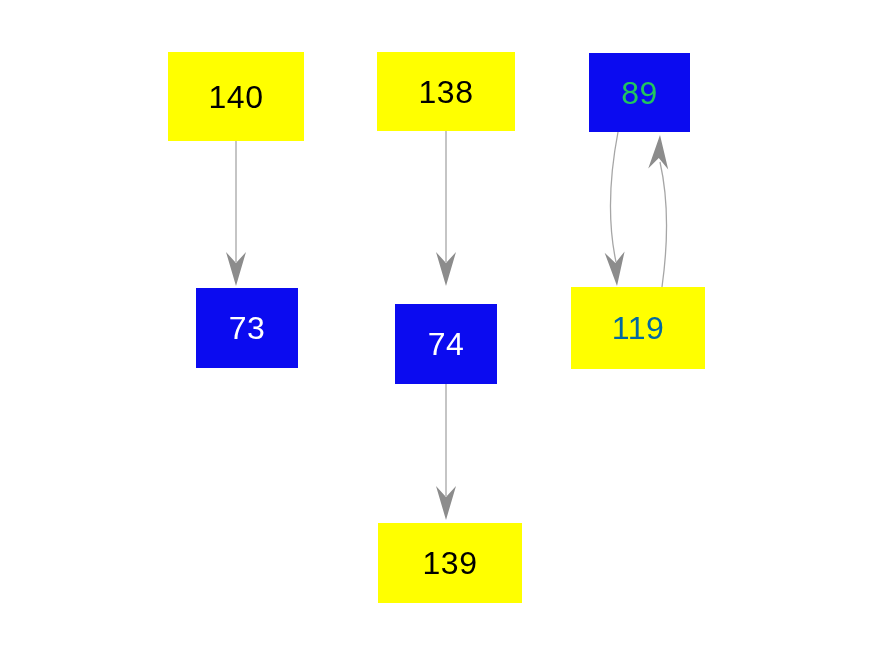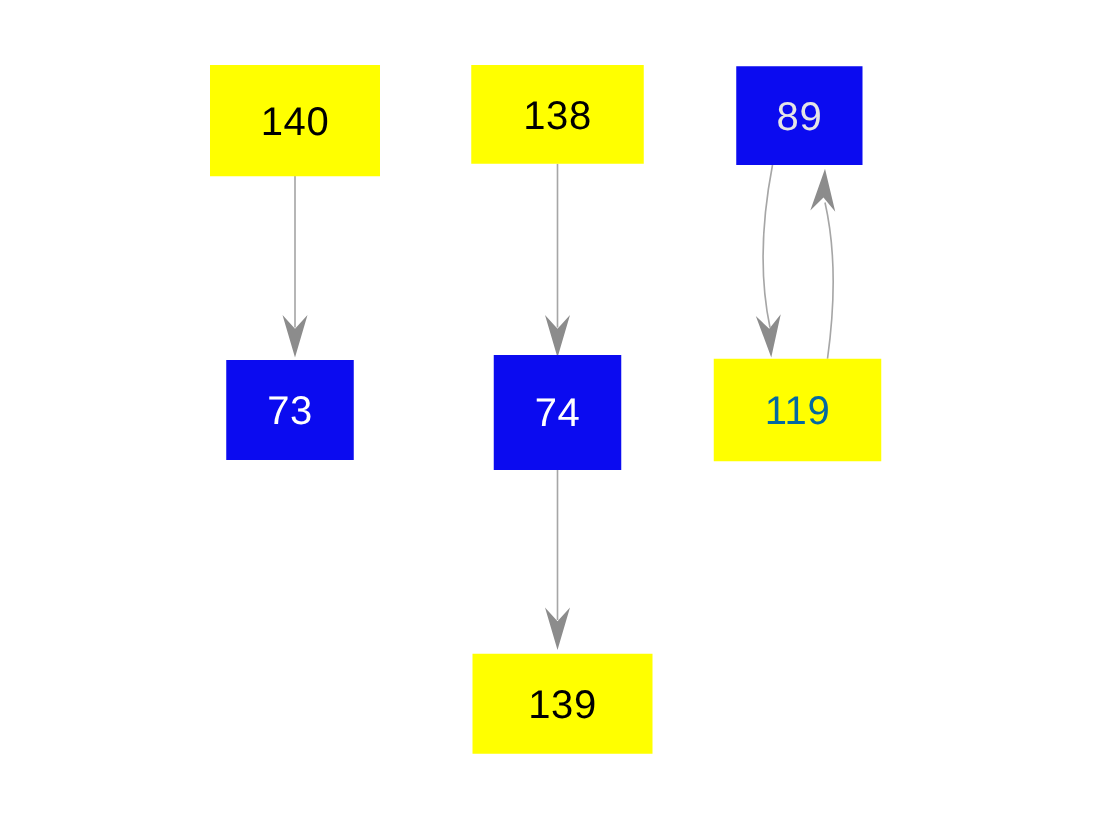--- a/index.html
+++ b/index.html
@@ -64,23 +64,23 @@
     <g>
       <path d="M662,287 Q672,215 660,162" fill="none" stroke-width="1.3" stroke="#a6a6a6"></path>
       <polygon points="660,135 650,169 660,158 670,169" transform="rotate(3 660 135)" fill="#8c8c8c"></polygon>
     </g>
   </svg>
 
   <div class="node" style="left: 168px; top: 52px; width: 136px; height: 89px; background: rgb(255, 255, 0); color: rgb(0, 0, 0);">140</div>
 
   <div class="node" style="left: 377px; top: 52px; width: 138px; height: 79px; background: rgb(255, 255, 0); color: rgb(0, 0, 0);">138</div>
 
-  <div class="node" style="left: 589px; top: 53px; width: 101px; height: 79px; background: rgb(11, 11, 240); color: #e5e5e5;">89</div>
+  <div class="node" style="left: 589px; top: 53px; width: 101px; height: 79px; background: rgb(11, 11, 240); color: #22c55e;">89</div>
 
-  <div class="node" style="left: 181px; top: 288px; width: 102px; height: 80px; background: rgb(11, 11, 240); color: rgb(255, 255, 255);">73</div>
+  <div class="node" style="left: 196px; top: 288px; width: 102px; height: 80px; background: rgb(11, 11, 240); color: rgb(255, 255, 255);">73</div>
 
-  <div class="node" style="left: 395px; top: 284px; width: 102px; height: 92px; background: rgb(11, 11, 240); color: rgb(255, 255, 255);">74</div>
+  <div class="node" style="left: 395px; top: 304px; width: 102px; height: 80px; background: rgb(11, 11, 240); color: rgb(255, 255, 255);">74</div>
 
   <div class="node" style="left: 571px; top: 287px; width: 134px; height: 82px; background: rgb(255, 255, 0); color: #0369a1;">119</div>
 
   <div class="node" style="left: 378px; top: 523px; width: 144px; height: 80px; background: rgb(255, 255, 0); color: rgb(0, 0, 0);">139</div>
 
 </div>
 
 </body></html>

